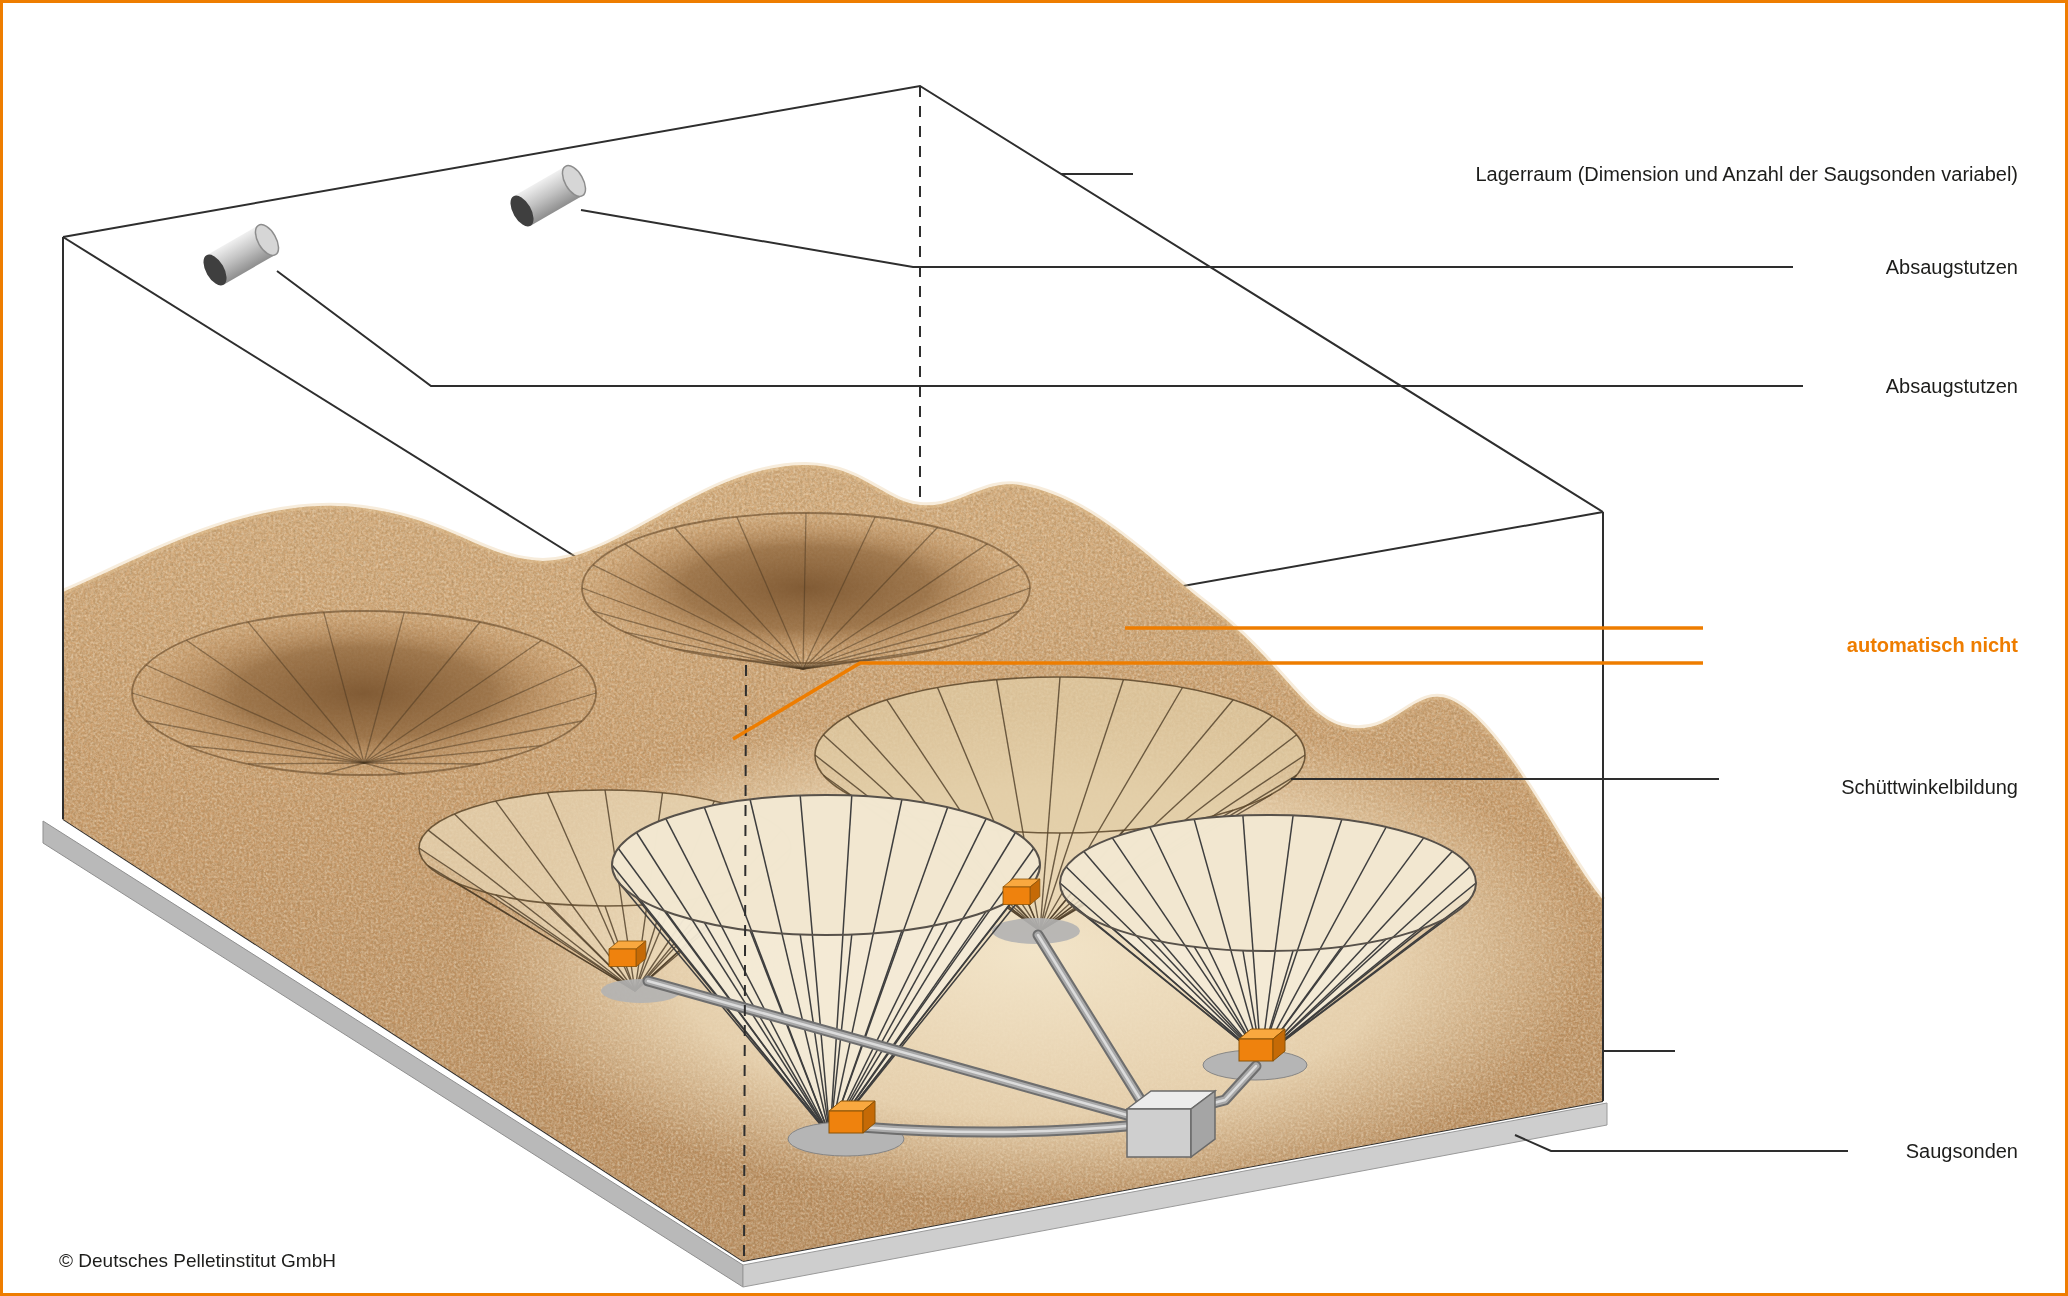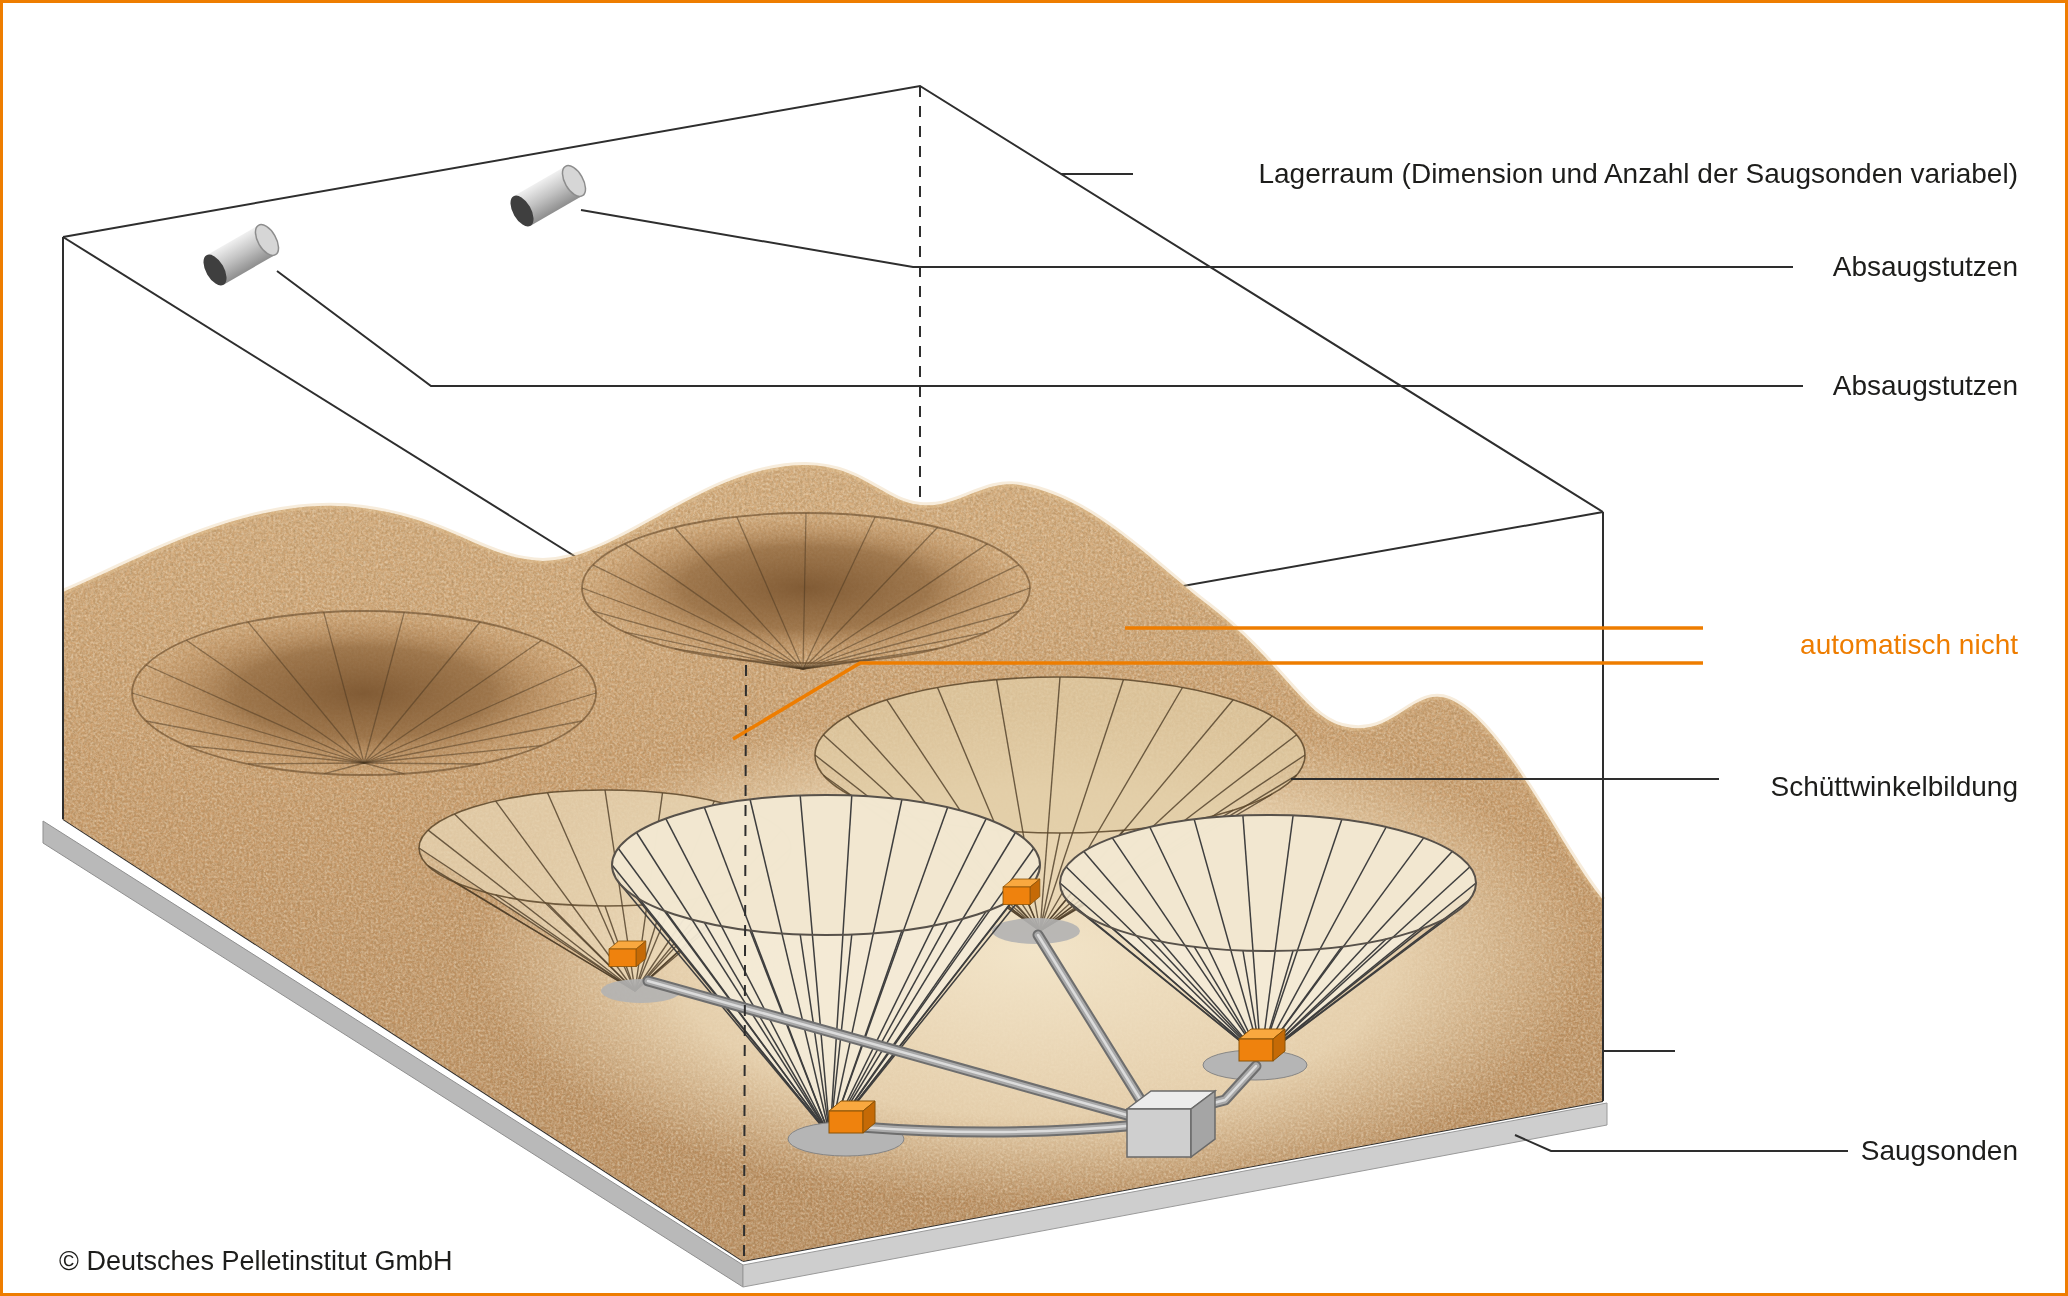--- a/index.html
+++ b/index.html
@@ -19,24 +19,24 @@
   .crater-lines line{stroke:#4a3720;stroke-width:1.3;opacity:.5;}
   .cone-rim{fill:none;stroke:#57514a;stroke-width:2;}
   .cone-rim-back{fill:none;stroke:#5c462a;stroke-width:1.6;opacity:.85;}
   .crater-rim{fill:none;stroke:#6b4f2e;stroke-width:1.8;opacity:.65;}
   .hose path{fill:none;stroke-linecap:round;stroke-linejoin:round;}
   .hose .h1{stroke:#6e6e6e;stroke-width:11;}
   .hose .h2{stroke:#a9a9a9;stroke-width:7;}
   .hose .h3{stroke:#dcdcdc;stroke-width:2.5;}
 
   
-  .label{position:absolute;right:47px;text-align:right;font-size:28px;line-height:40px;
+  .label{position:absolute;right:47px;text-align:right;font-size:20px;line-height:40px;
          color:#1d1d1b;white-space:nowrap;}
-  .label.orange{color:#ee7d00;font-weight:normal;}
-  .copyright{position:absolute;left:56px;top:1240px;font-size:27px;line-height:36px;color:#1d1d1b;}
+  .label.orange{color:#ee7d00;font-weight:bold;}
+  .copyright{position:absolute;left:56px;top:1240px;font-size:19px;line-height:36px;color:#1d1d1b;}
 </style>
 </head>
 <body>
 
 <div class="frame">
 
 <svg class="scene" width="2068" height="1296" viewBox="0 0 2068 1296">
   <defs>
     <linearGradient id="heapGrad" x1="0" y1="0" x2="0" y2="1">
       <stop offset="0" stop-color="#d6ad7d"></stop>

